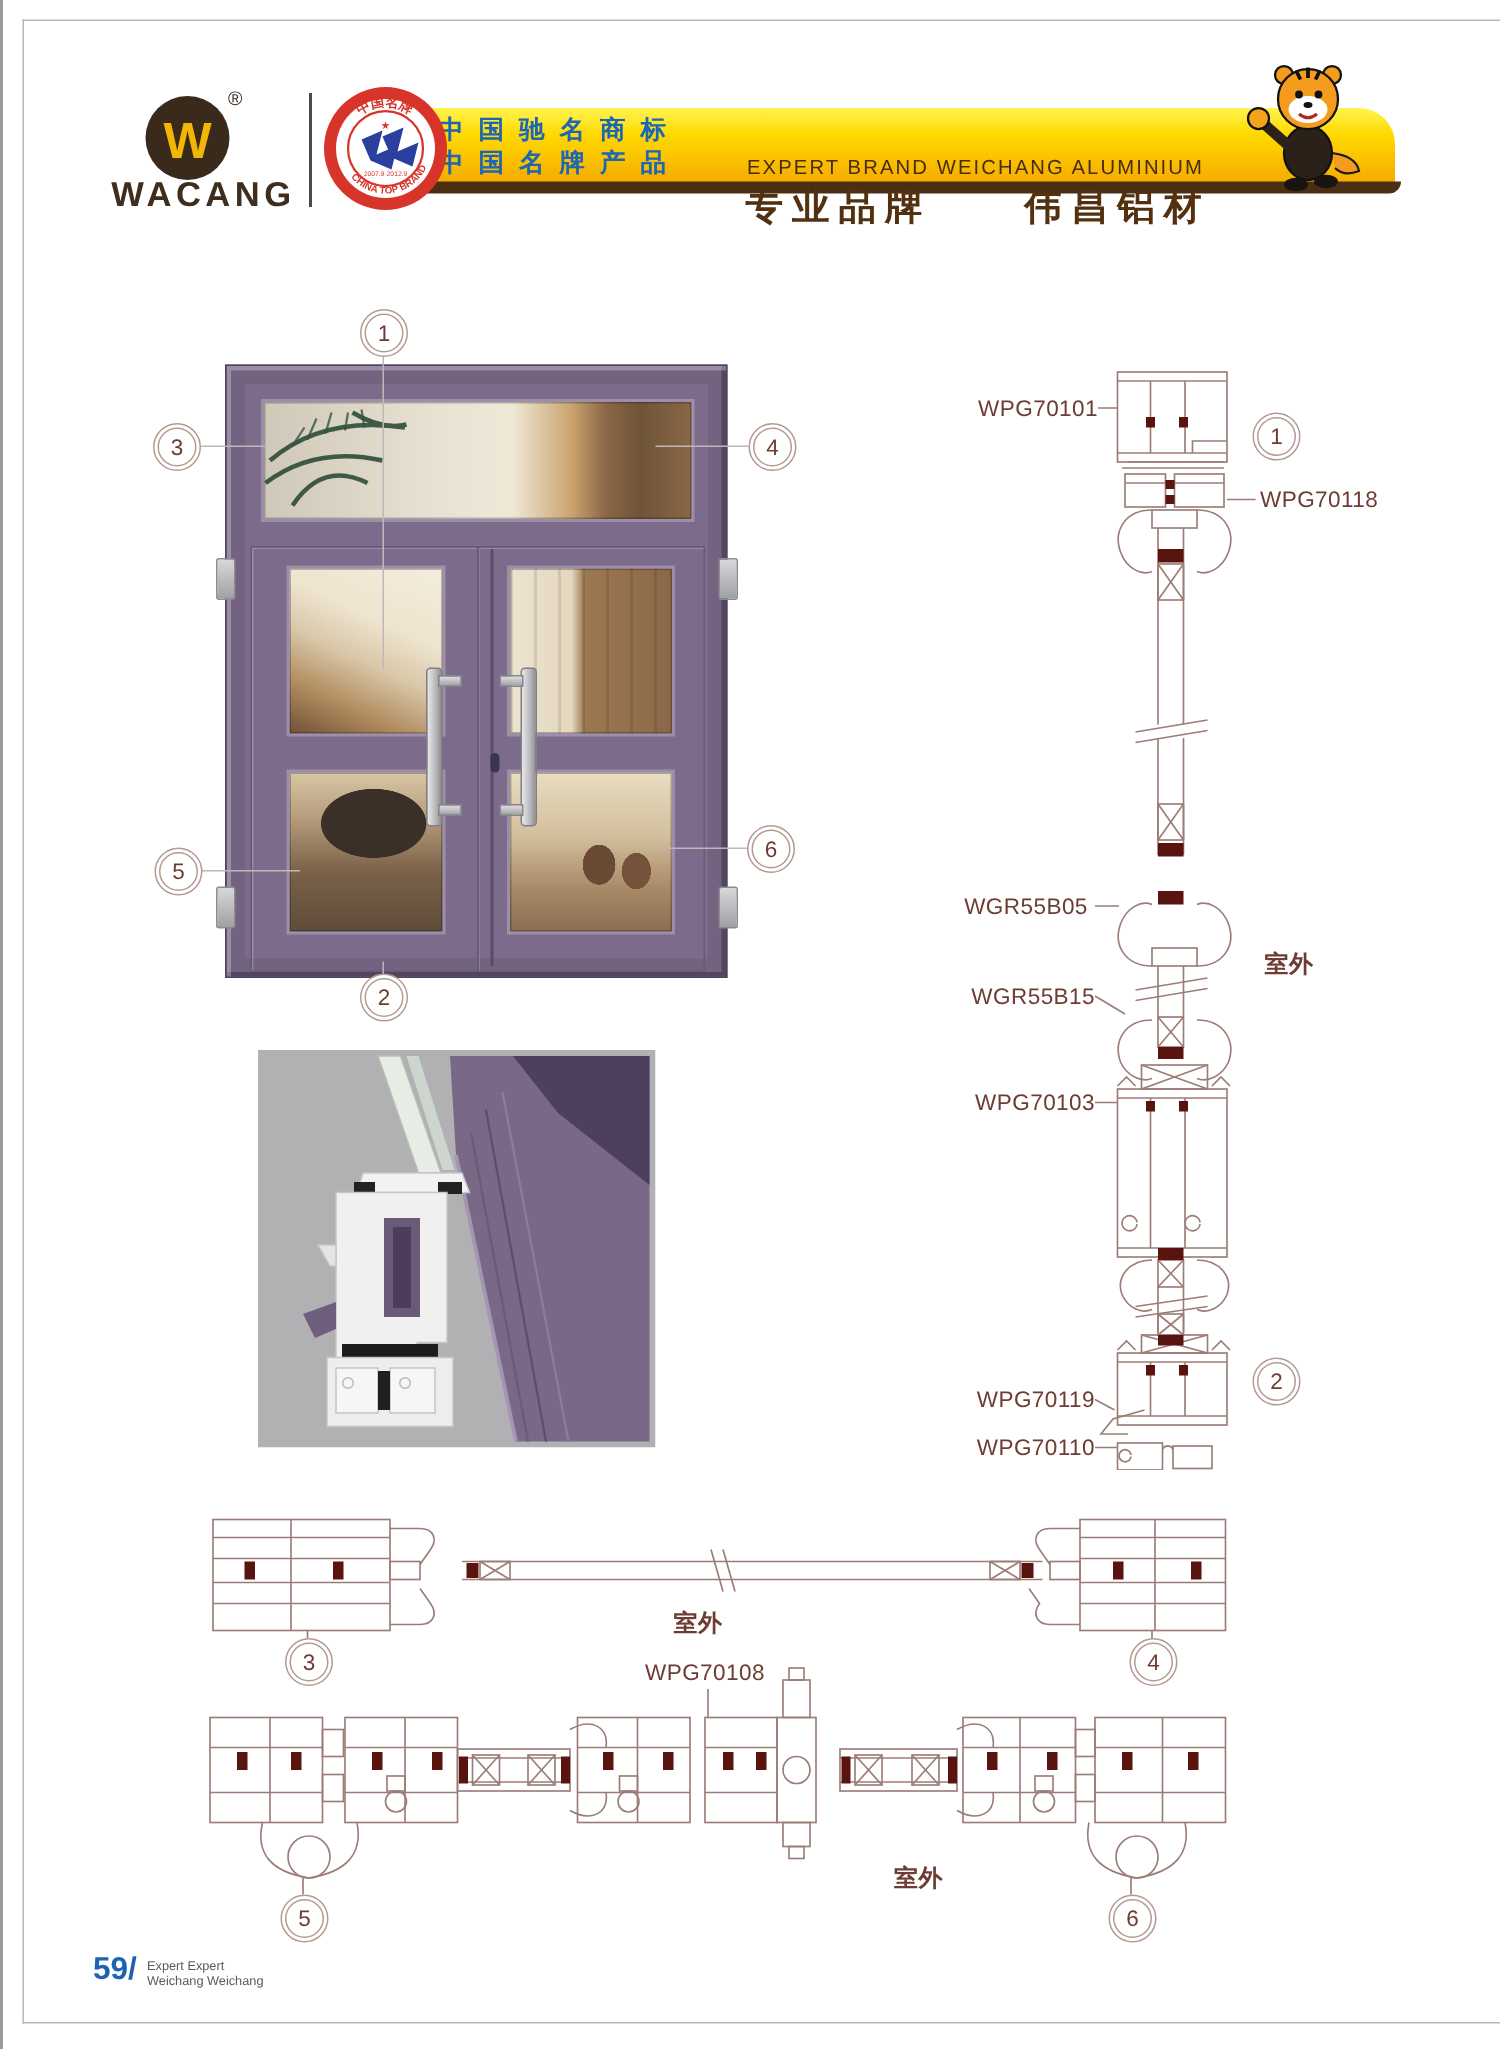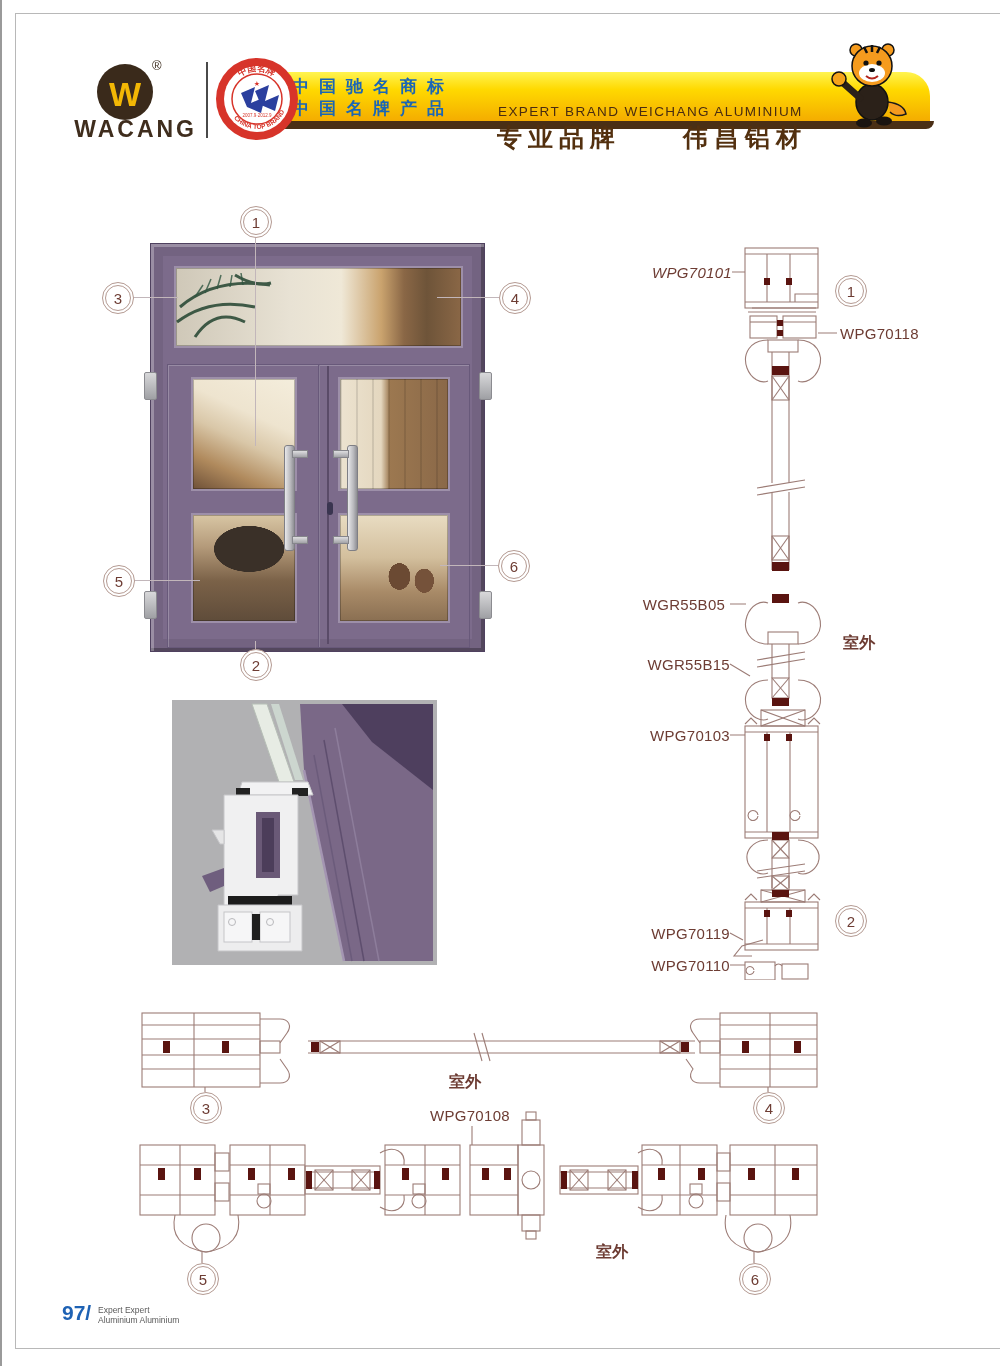--- a/index.html
+++ b/index.html
@@ -328,21 +328,21 @@
       <rect x="142" y="458" width="17" height="8"></rect>
       <rect x="134" y="494" width="6" height="7"></rect>
         <rect x="156" y="494" width="6" height="7"></rect>
       <rect x="142" y="592" width="17" height="8"></rect>
       <rect x="142" y="650" width="17" height="7"></rect>
       <rect x="134" y="670" width="6" height="7"></rect>
         <rect x="156" y="670" width="6" height="7"></rect>
     </g>
   </svg>
 
-  <div class="abs lab lab-r" style="left:640px;top:264px;font-style:italic;">WPG70101</div>
+  <div class="abs lab lab-r" style="left:640px;top:264px;">WPG70101</div>
   <div class="abs lab" style="left:840px;top:325px;">WPG70118</div>
   <div class="abs lab lab-r" style="left:638px;top:596px;text-align:center;">WGR55B05</div>
   <div class="abs lab outdoor" style="left:843px;top:633px;">室外</div>
   <div class="abs lab lab-r" style="left:638px;top:656px;">WGR55B15</div>
   <div class="abs lab lab-r" style="left:638px;top:727px;">WPG70103</div>
   <div class="abs lab lab-r" style="left:638px;top:925px;">WPG70119</div>
   <div class="abs lab lab-r" style="left:638px;top:957px;">WPG70110</div>
   <div class="callout" style="left:835px;top:275px;">
       <span>1</span>
     </div>
@@ -510,19 +510,19 @@
   </svg>
   <div class="abs lab" style="left:430px;top:1107px;">WPG70108</div>
   <div class="abs lab outdoor" style="left:596px;top:1242px;">室外</div>
   <div class="callout" style="left:187px;top:1263px;">
       <span>5</span>
     </div>
   <div class="callout" style="left:739px;top:1263px;">
       <span>6</span>
     </div>
 
-  <div class="abs foot-num"><span>97</span><span>/</span></div>
+  <div class="abs foot-num"><span>59</span><span>/</span></div>
   <div class="abs foot-text">
     <div>Expert Expert</div>
-    <div>Aluminium Aluminium</div>
+    <div>Weichang Weichang</div>
   </div>
 
 </div>
 
 </body></html>

